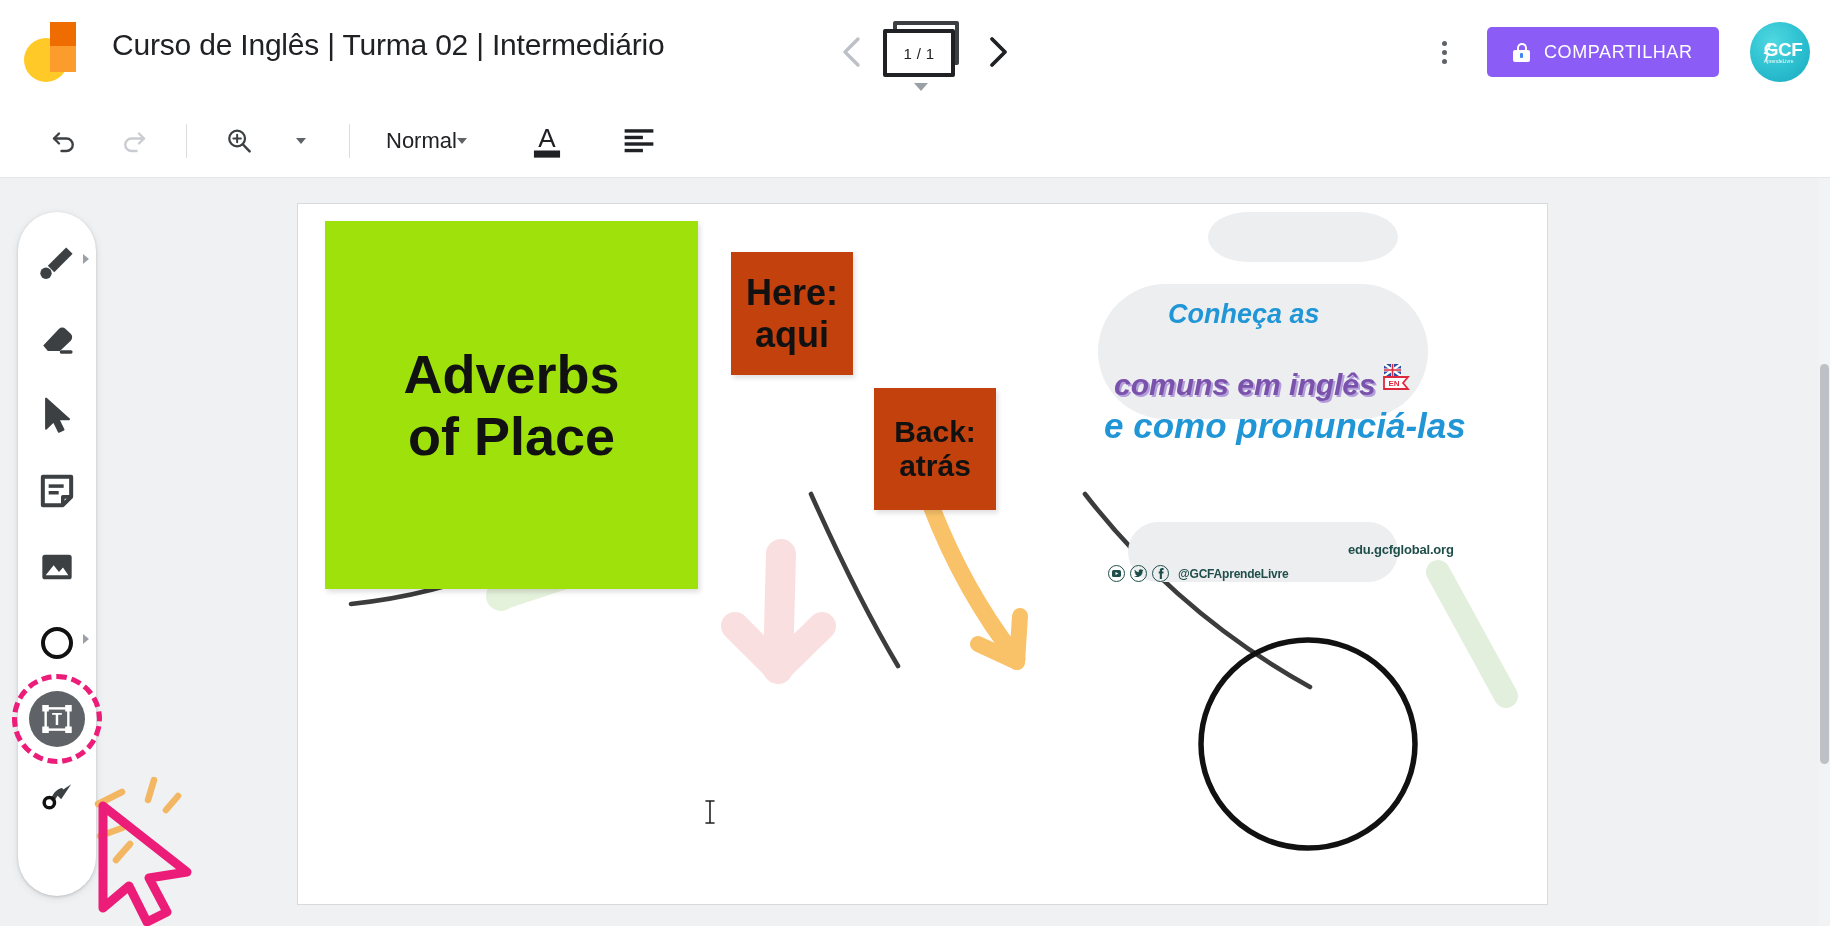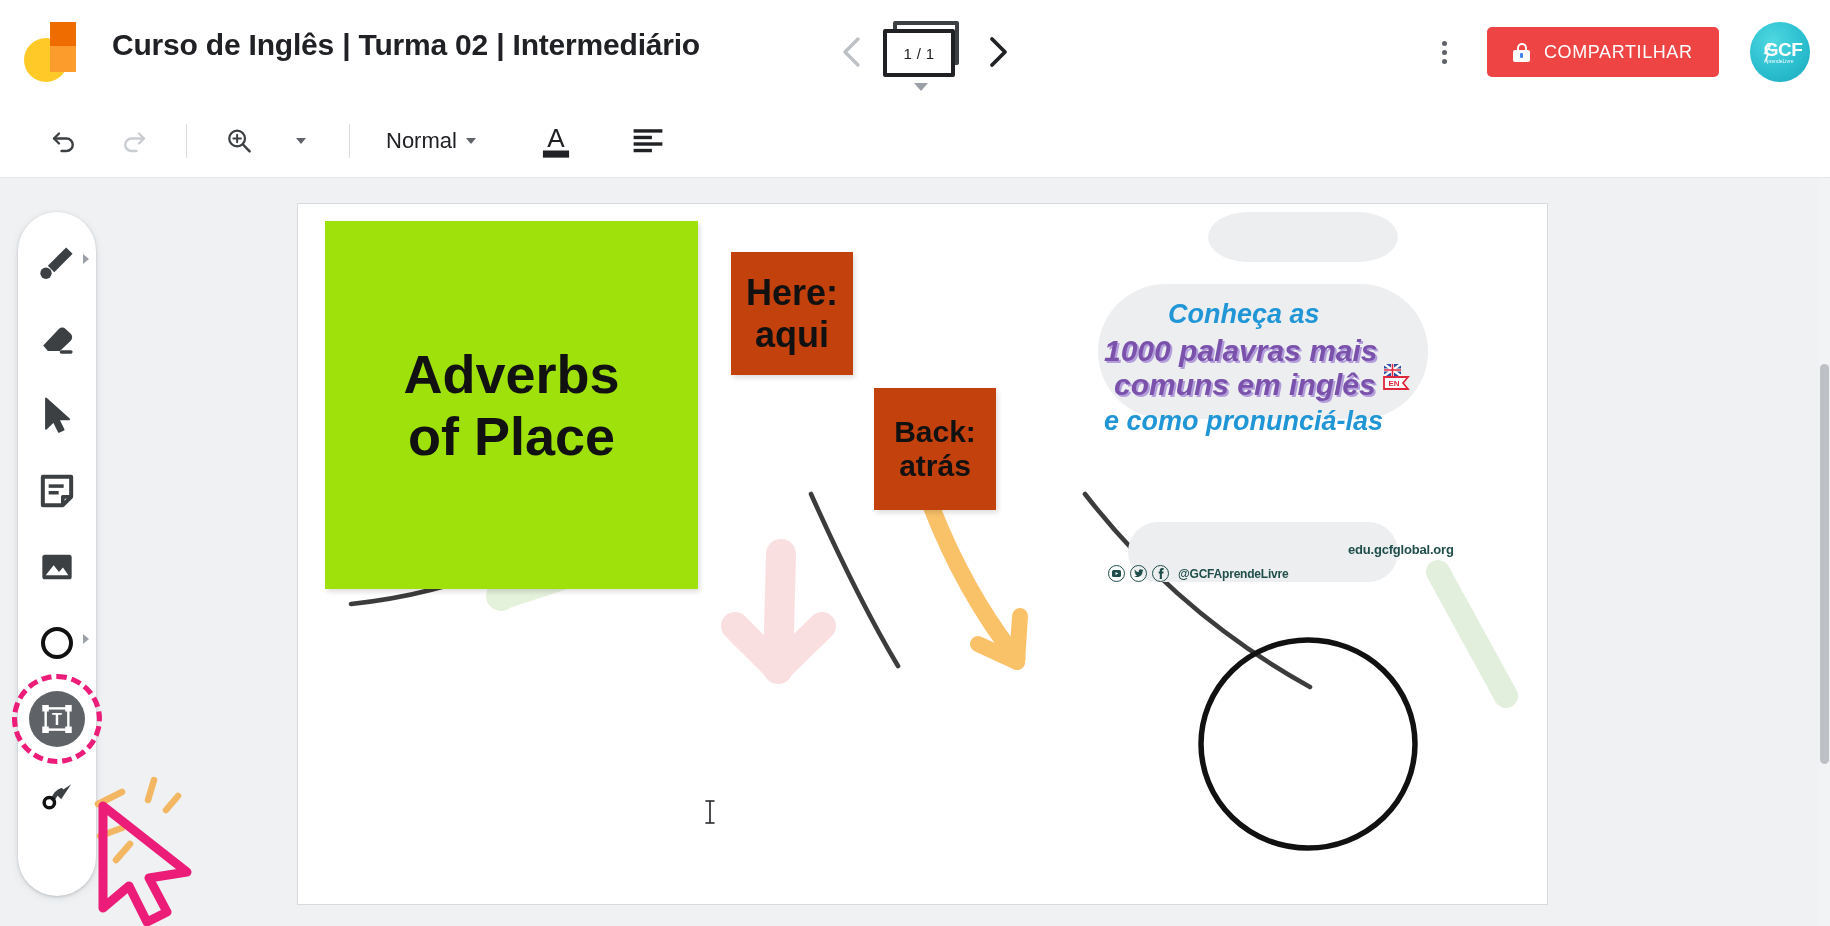--- a/index.html
+++ b/index.html
@@ -27,21 +27,21 @@
   .logo-bar-top {
     position: absolute; left: 26px; top: 0;
     width: 26px; height: 24px; background: #EF6C00;
   }
   .logo-bar-mid {
     position: absolute; left: 26px; top: 24px;
     width: 26px; height: 26px; background: #FB9C2D;
   }
   .doc-title {
     position: absolute; left: 112px; top: 28px;
-    font-size: 30px; color: #202124; font-weight: 700;
+    font-size: 30px; color: #202124; font-weight: 400;
     letter-spacing: -0.2px; white-space: nowrap;
   }
 
   
   .frame-nav {
     position: absolute; left: 780px; top: 14px;
     width: 290px; height: 76px;
     display: flex; align-items: center; justify-content: center; gap: 14px;
   }
   .chev { width: 34px; height: 34px; display: flex; align-items: center; justify-content: center; cursor: pointer; }
@@ -70,21 +70,21 @@
     position: absolute; left: 1424px; top: 32px;
     width: 40px; height: 40px;
     display: flex; flex-direction: column; align-items: center; justify-content: center; gap: 4px;
     cursor: pointer;
   }
   .kebab i { width: 5px; height: 5px; border-radius: 50%; background: #5f6368; display: block; }
 
   .share-btn {
     position: absolute; left: 1487px; top: 27px;
     height: 50px; padding: 0 26px;
-    background: #ef4444; color: #fff;
+    background: #8b5cf6; color: #fff;
     border: none; border-radius: 5px;
     display: flex; align-items: center; gap: 14px;
     font-family: "Liberation Sans", sans-serif;
     font-size: 18px; font-weight: 500; letter-spacing: 0.6px;
     cursor: pointer;
   }
   .lock-icon { width: 17px; height: 19px; position: relative; flex: 0 0 auto; }
   .lock-icon .body { position: absolute; left: 0; bottom: 0; width: 17px; height: 12px; background: #fff; border-radius: 2px; }
   .lock-icon .shackle {
     position: absolute; left: 3.5px; top: 0; width: 10px; height: 9px;
@@ -117,21 +117,21 @@
     display: flex; align-items: center; justify-content: center;
     cursor: pointer; border-radius: 50%;
   }
   .tb-div { width: 1px; height: 34px; background: #dadce0; }
   .caret-sm {
     width: 0; height: 0;
     border-left: 5px solid transparent; border-right: 5px solid transparent;
     border-top: 6px solid #5f6368;
   }
   .font-sel {
-    display: flex; align-items: center; gap: 9px;
+    display: flex; align-items: center; 
     padding: 0 10px; height: 44px; cursor: pointer;
     font-size: 22px; color: #202124;
   }
 
   
   .rail {
     position: absolute; left: 18px; top: 212px;
     width: 78px; height: 684px;
     background: #ffffff;
     border-radius: 39px;
@@ -367,23 +367,22 @@
         <path d="M787 290 Q880 410 1012 483" stroke="#3c3c3c" stroke-width="4.6" stroke-linecap="round" fill="none"></path>
         <ellipse cx="1010" cy="540" rx="107" ry="104" stroke="#111111" stroke-width="5.5" fill="none"></ellipse>
       </svg>
 
       <div class="promo" style="left:800px; top:0; width:360px; height:370px;">
         <div class="promo-blob1" style="left:110px; top:8px; width:190px; height:50px; border-radius:40px/25px;"></div>
         <div class="promo-blob2" style="left:0px; top:80px; width:330px; height:135px; border-radius:70px;"></div>
         <div class="promo-blob3" style="left:30px; top:318px; width:270px; height:60px; border-radius:30px;"></div>
 
         <div class="promo-l1" style="left:70px; top:95px; font-size:27px;">Conheça as</div>
-        <div class="promo-l2" style="left:6px; top:130px; font-size:30px;">1000 palavras mais</div>
         <div class="promo-l2" style="left:16px; top:164px; font-size:30px;">comuns em inglês</div>
-        <div class="promo-l4" style="left:6px; top:202px; font-size:27px;font-style:italic;">e como pronunciá-las</div>
+        <div class="promo-l4" style="left:6px; top:202px; font-size:35px;font-style:italic;">e como pronunciá-las</div>
 
         <svg style="position:absolute;left:284px;top:158px;width:32px;height:30px" viewBox="0 0 32 30">
           <rect x="2" y="2" width="17" height="12" fill="#2b4fa0"></rect>
           <path d="M2 2 L19 14 M19 2 L2 14" stroke="#fff" stroke-width="2.2"></path>
           <path d="M10.5 2 V14 M2 8 H19" stroke="#fff" stroke-width="3"></path>
           <path d="M10.5 2 V14 M2 8 H19" stroke="#e0283c" stroke-width="1.6"></path>
           <path d="M2 15 H26 L21 21 L26 27 H2 Z" fill="#fff" stroke="#e0283c" stroke-width="1.8"></path>
           <text x="12" y="24" font-family="Liberation Sans, sans-serif" font-size="8" font-weight="700" fill="#e0283c" text-anchor="middle">EN</text>
         </svg>
 

